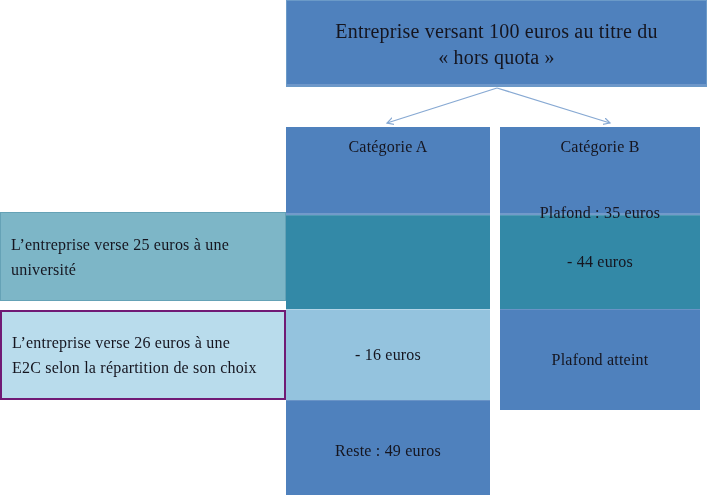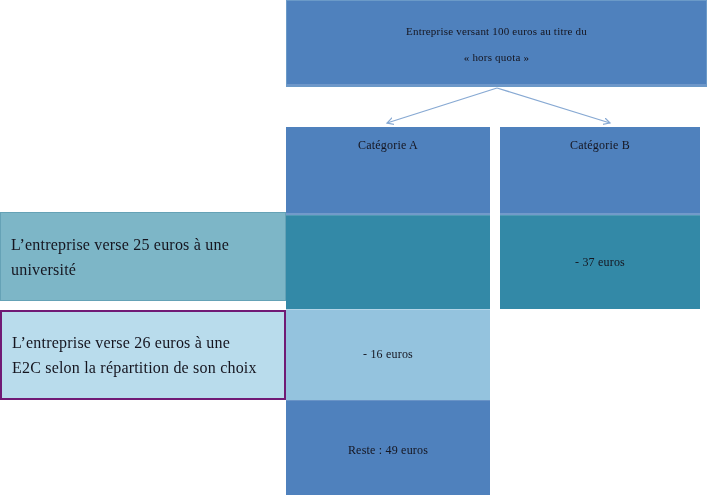--- a/index.html
+++ b/index.html
@@ -32,21 +32,21 @@
     width: 421px; height: 87px;
     background: #4f81bd;
     border: 1px solid #6b9ac8;
     box-shadow: inset 0 -2px 0 rgba(255,255,255,0.18);
     display: flex;
     align-items: center;
     justify-content: center;
     text-align: center;
   }
   .top-box .txt {
-    font-size: 11px;
+    font-size: 20px;
     line-height: 26px;
     white-space: pre-line;
     letter-spacing: 0.2px;
   }
 
   
   .arrows {
     position: absolute;
     left: 286px; top: 87px;
     width: 422px; height: 40px;
@@ -60,21 +60,21 @@
   }
   .col-a { left: 286px; width: 204px; }
   .col-b { left: 500px; width: 200px; }
 
   .seg {
     width: 100%;
     display: flex;
     align-items: center;
     justify-content: center;
     text-align: right;
-    font-size: 12px;
+    font-size: 16px;
     letter-spacing: 0.2px;
     gap: 48px;
   }
   .seg-header {
     height: 88px;
     background: #4f81bd;
     flex-direction: column;
     justify-content: space-between;
     padding: 11px 0 12px 0;
     box-shadow: inset 0 -2px 0 rgba(255,255,255,0.2);
@@ -149,23 +149,27 @@
       <span>- 16 euros</span>
     </div>
     <div class="seg seg-result patterned">
       <span>Reste : 49 euros</span>
     </div>
   </div>
 
   <div class="col col-b">
     <div class="seg seg-header patterned">
       <span>Catégorie B</span>
+      <span>Plafond : 35 euros</span>
     </div>
     <div class="seg seg-step1 patterned">
-      <span>- 37 euros</span>
+      <span>- 44 euros</span>
+    </div>
+    <div class="seg seg-result patterned">
+      <span>Plafond atteint</span>
     </div>
   </div>
 
   <div class="left-box left-box-1 patterned">
     <span>L’entreprise verse 25 euros à une université</span>
   </div>
   <div class="left-box left-box-2 patterned">
     <span>L’entreprise verse 26 euros à une E2C selon la répartition de son choix</span>
   </div>
 

